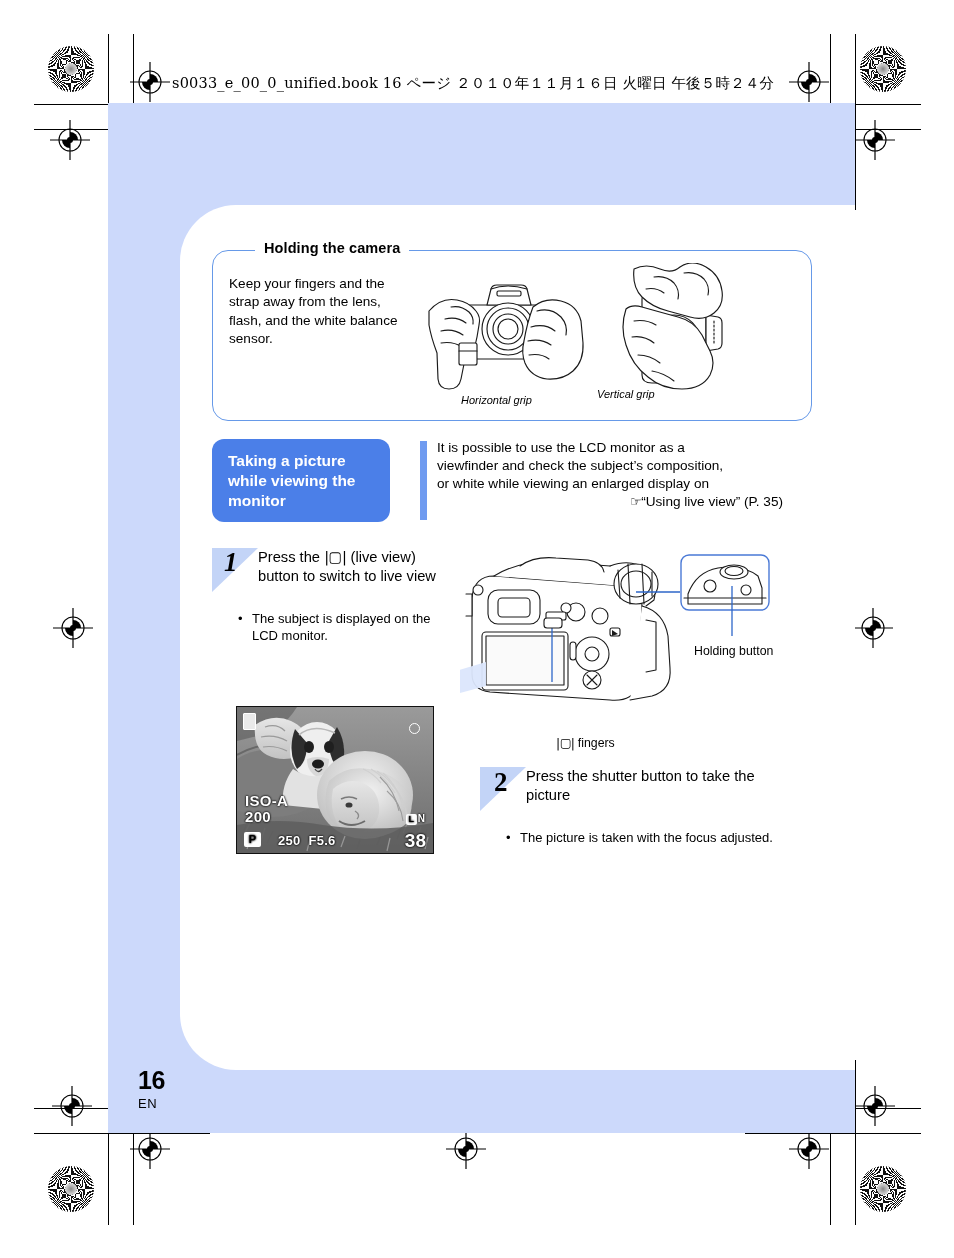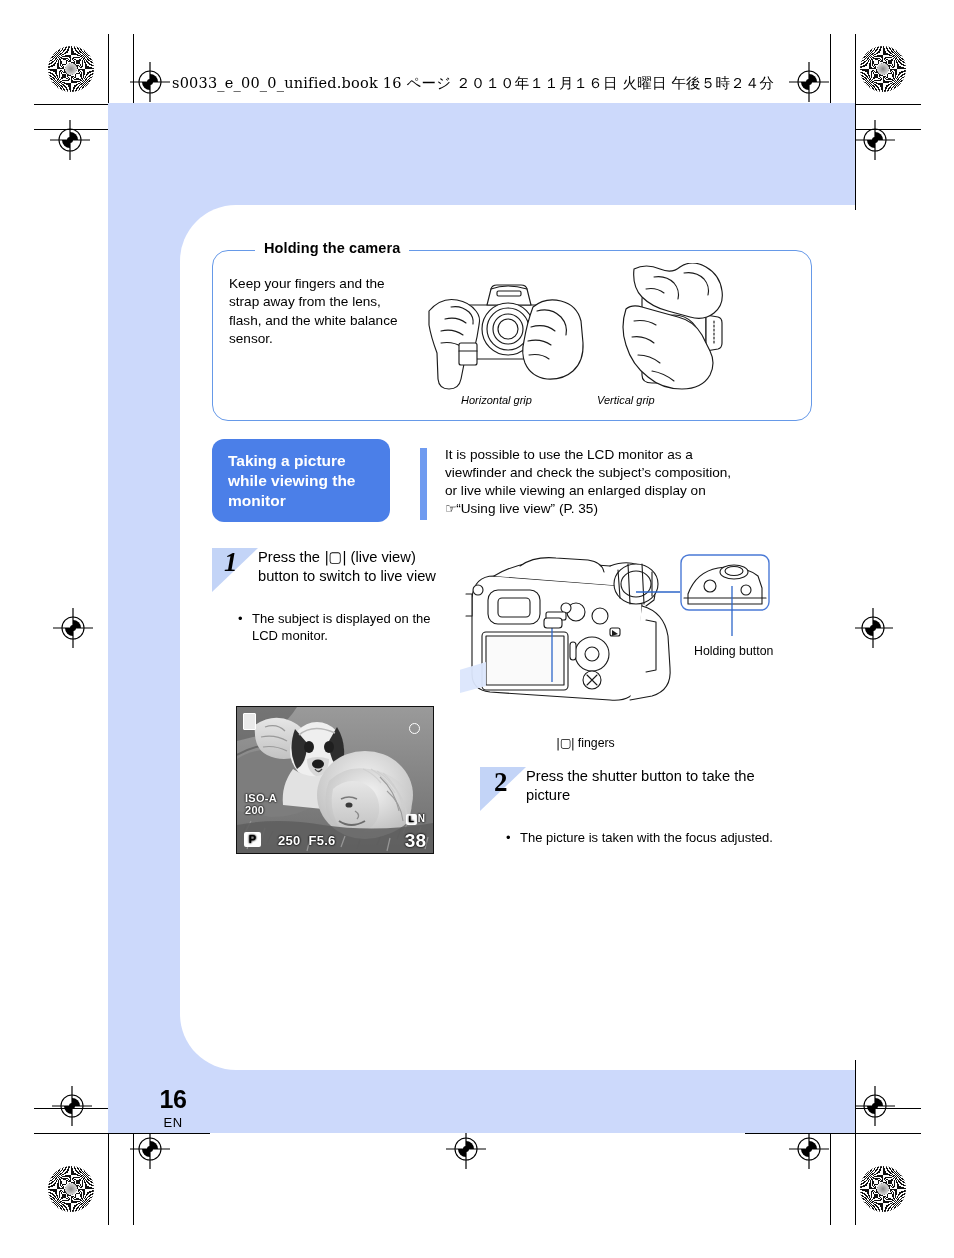--- a/index.html
+++ b/index.html
@@ -19,46 +19,46 @@
 
   
   .slugline{position:absolute;left:172px;top:74px;font-family:"DejaVu Serif",serif;
             font-size:14.5px;letter-spacing:.2px;white-space:nowrap;color:#000;}
 
   .page-bg{position:absolute;left:108px;top:103px;width:747px;height:1030px;
            background:#ccd9fb;}
   .page-white{position:absolute;left:180px;top:205px;width:675px;height:865px;
               background:#fff;border-radius:56px 0 0 56px;}
 
-  .folio{position:absolute;left:138px;top:1068px;width:70px;text-align:center;margin-top:19px;}
+  .folio{position:absolute;left:138px;top:1068px;width:70px;text-align:left;}
   .folio .num{font-size:25px;font-weight:bold;line-height:1;letter-spacing:-0.5px;}
   .folio .lang{font-size:13px;margin-top:3px;letter-spacing:.5px;}
 
   
   .content{position:absolute;left:212px;top:232px;width:600px;}
 
   
   .holdbox{position:relative;border:1.6px solid #6699e8;border-radius:16px;
            height:169px;margin-top:18px;}
   .holdbox .legend{position:absolute;top:-11px;left:42px;background:#fff;
                    padding:0 9px;font-size:14.5px;font-weight:bold;letter-spacing:.1px;}
   .holdtext{position:absolute;left:16px;top:24px;width:186px;font-size:13.6px;
             line-height:1.35;}
   .gripcap{position:absolute;font-size:11px;font-style:italic;}
   .gripcap.h{left:248px;top:143px;}
-  .gripcap.v{left:384px;top:143px;}
+  .gripcap.v{left:384px;top:137px;}
   .art{position:absolute;}
 
   
   .sectionrow{display:flex;margin-top:18px;}
   .sectitle{width:178px;min-height:72px;background:#4b7fe8;border-radius:12px;
             color:#fff;font-weight:bold;font-size:15.5px;line-height:1.28;
             padding:12px 14px 12px 16px;box-sizing:border-box;}
   .secbody{position:relative;margin-left:30px;width:346px;font-size:13.6px;
-           line-height:1.335;padding-left:25px;margin-top:7px;}
+           line-height:1.335;padding-left:17px;}
   .secbody::before{content:"";position:absolute;left:0;top:2px;bottom:2px;width:7px;
                    background:#6f9bf0;}
   .hand{font-family:"DejaVu Sans",sans-serif;font-size:13px;letter-spacing:-.5px;}
 
   
   .step{position:relative;}
   .stepnum{position:absolute;left:0;top:0;width:46px;height:44px;overflow:hidden;}
   .stepnum::before{content:"";position:absolute;left:0;top:0;width:0;height:0;
      border-left:46px solid #c3d4f7;border-bottom:44px solid transparent;}
   .stepnum span{position:absolute;left:12px;top:-1px;font-size:27px;font-weight:bold;
@@ -67,21 +67,21 @@
   .bullet{font-size:13px;line-height:1.33;display:flex;}
   .bullet .dot{width:14px;flex:0 0 14px;text-align:left;}
 
   .lvicon{font-family:"DejaVu Sans",sans-serif;letter-spacing:-.5px;}
 
   
   .lcd{position:relative;width:198px;height:148px;background:#8c8c8c;
        border:1px solid #111;box-sizing:border-box;overflow:hidden;color:#fff;}
   .lcd .photo{position:absolute;inset:0;}
   .osd{position:absolute;font-weight:bold;text-shadow:0 0 2px #000,0 0 2px #000;}
-  .osd-iso{left:8px;top:86px;font-size:11px;line-height:1.05;letter-spacing:.3px;}
+  .osd-iso{left:8px;top:86px;font-size:15px;line-height:1.05;letter-spacing:.3px;}
   .osd-ss{left:41px;bottom:5px;font-size:13px;letter-spacing:.3px;text-align:center;}
   .osd-shots{right:7px;bottom:1px;font-size:19px;}
   .osd-mode{left:7px;bottom:6px;width:17px;height:15px;background:#fff;color:#000;
             border-radius:2px;font-size:11px;text-align:center;line-height:15px;font-weight:bold;}
   .osd-q{right:8px;bottom:28px;font-size:10px;}
   .osd-q b{display:inline-block;background:#fff;color:#000;width:11px;height:11px;
            line-height:11px;text-align:center;border-radius:2px;font-size:9px;margin-right:1px;}
   .osd-bat{left:6px;top:6px;width:11px;height:15px;border:1.5px solid #fff;border-radius:1px;}
   .osd-bat i{display:block;height:100%;background:#fff;opacity:.85;}
   .osd-ring{position:absolute;right:13px;top:16px;width:9px;height:9px;
@@ -292,22 +292,22 @@
 
     <div class="gripcap h">Horizontal grip</div>
     <div class="gripcap v">Vertical grip</div>
   </div>
 
   <div class="sectionrow">
     <div class="sectitle">Taking a picture while viewing the monitor</div>
     <div class="secbody">
       <div>It is possible to use the LCD monitor as a</div>
       <div>viewfinder and check the subject’s composition,</div>
-      <div>or live while viewing an enlarged display on</div>
-      <div style="white-space:nowrap;">
+      <div>or white while viewing an enlarged display on</div>
+      <div style="white-space:nowrap;text-align:right;">
         <span class="hand">☞</span><span>“Using live view” (P. 35)</span>
       </div>
     </div>
   </div>
 
   <div class="step" style="margin-top:26px;">
     <div class="stepnum">
       <span>1</span>
     </div>
     <div class="stephead" style="width:196px;">

